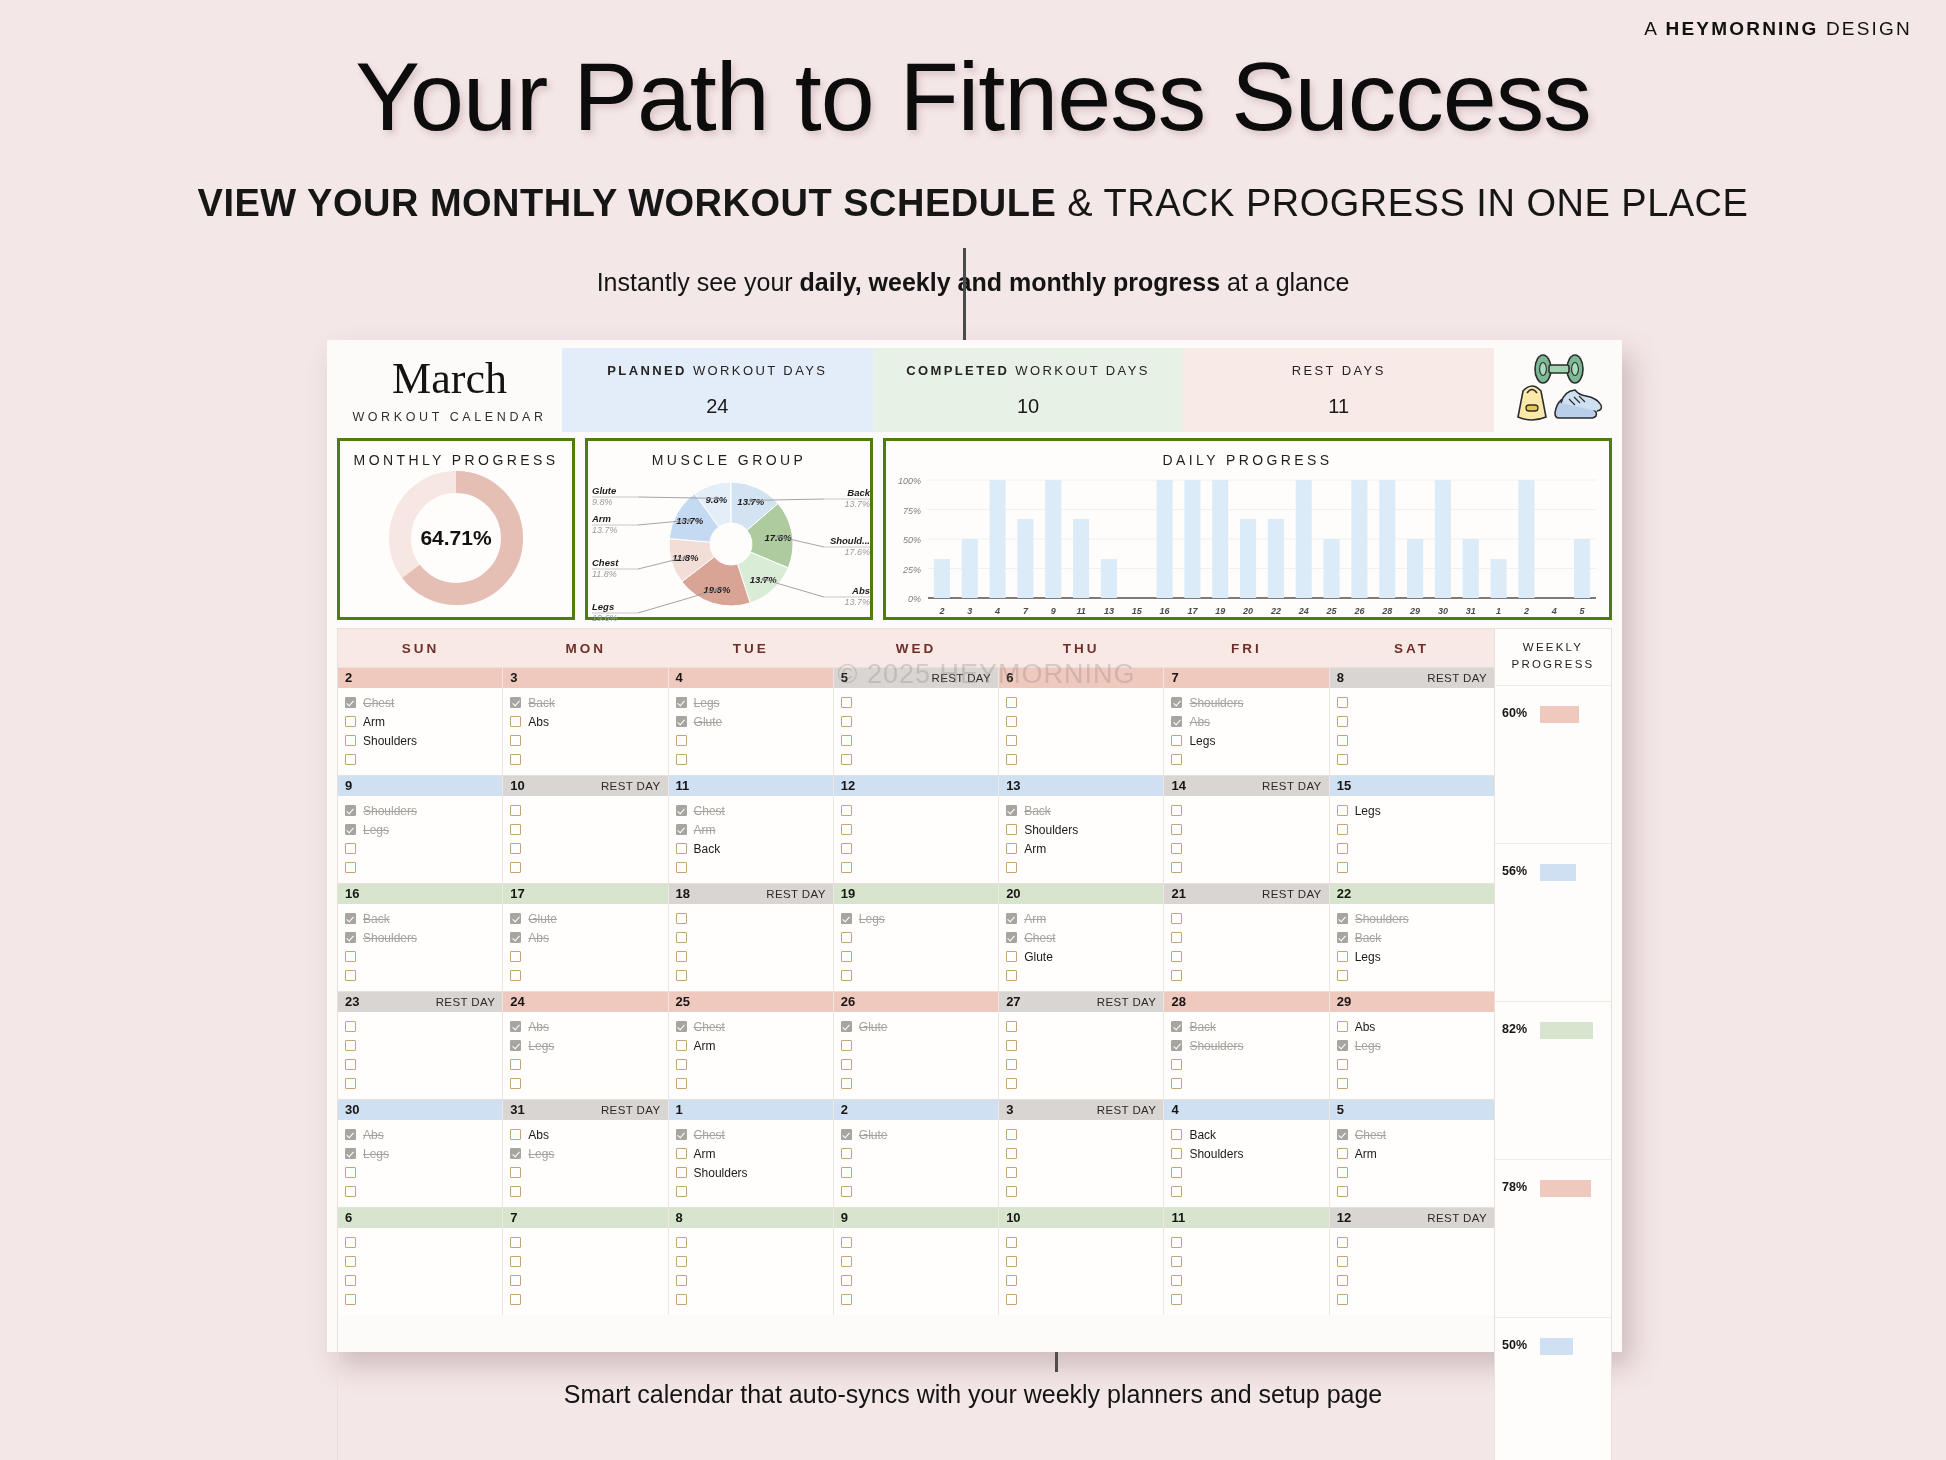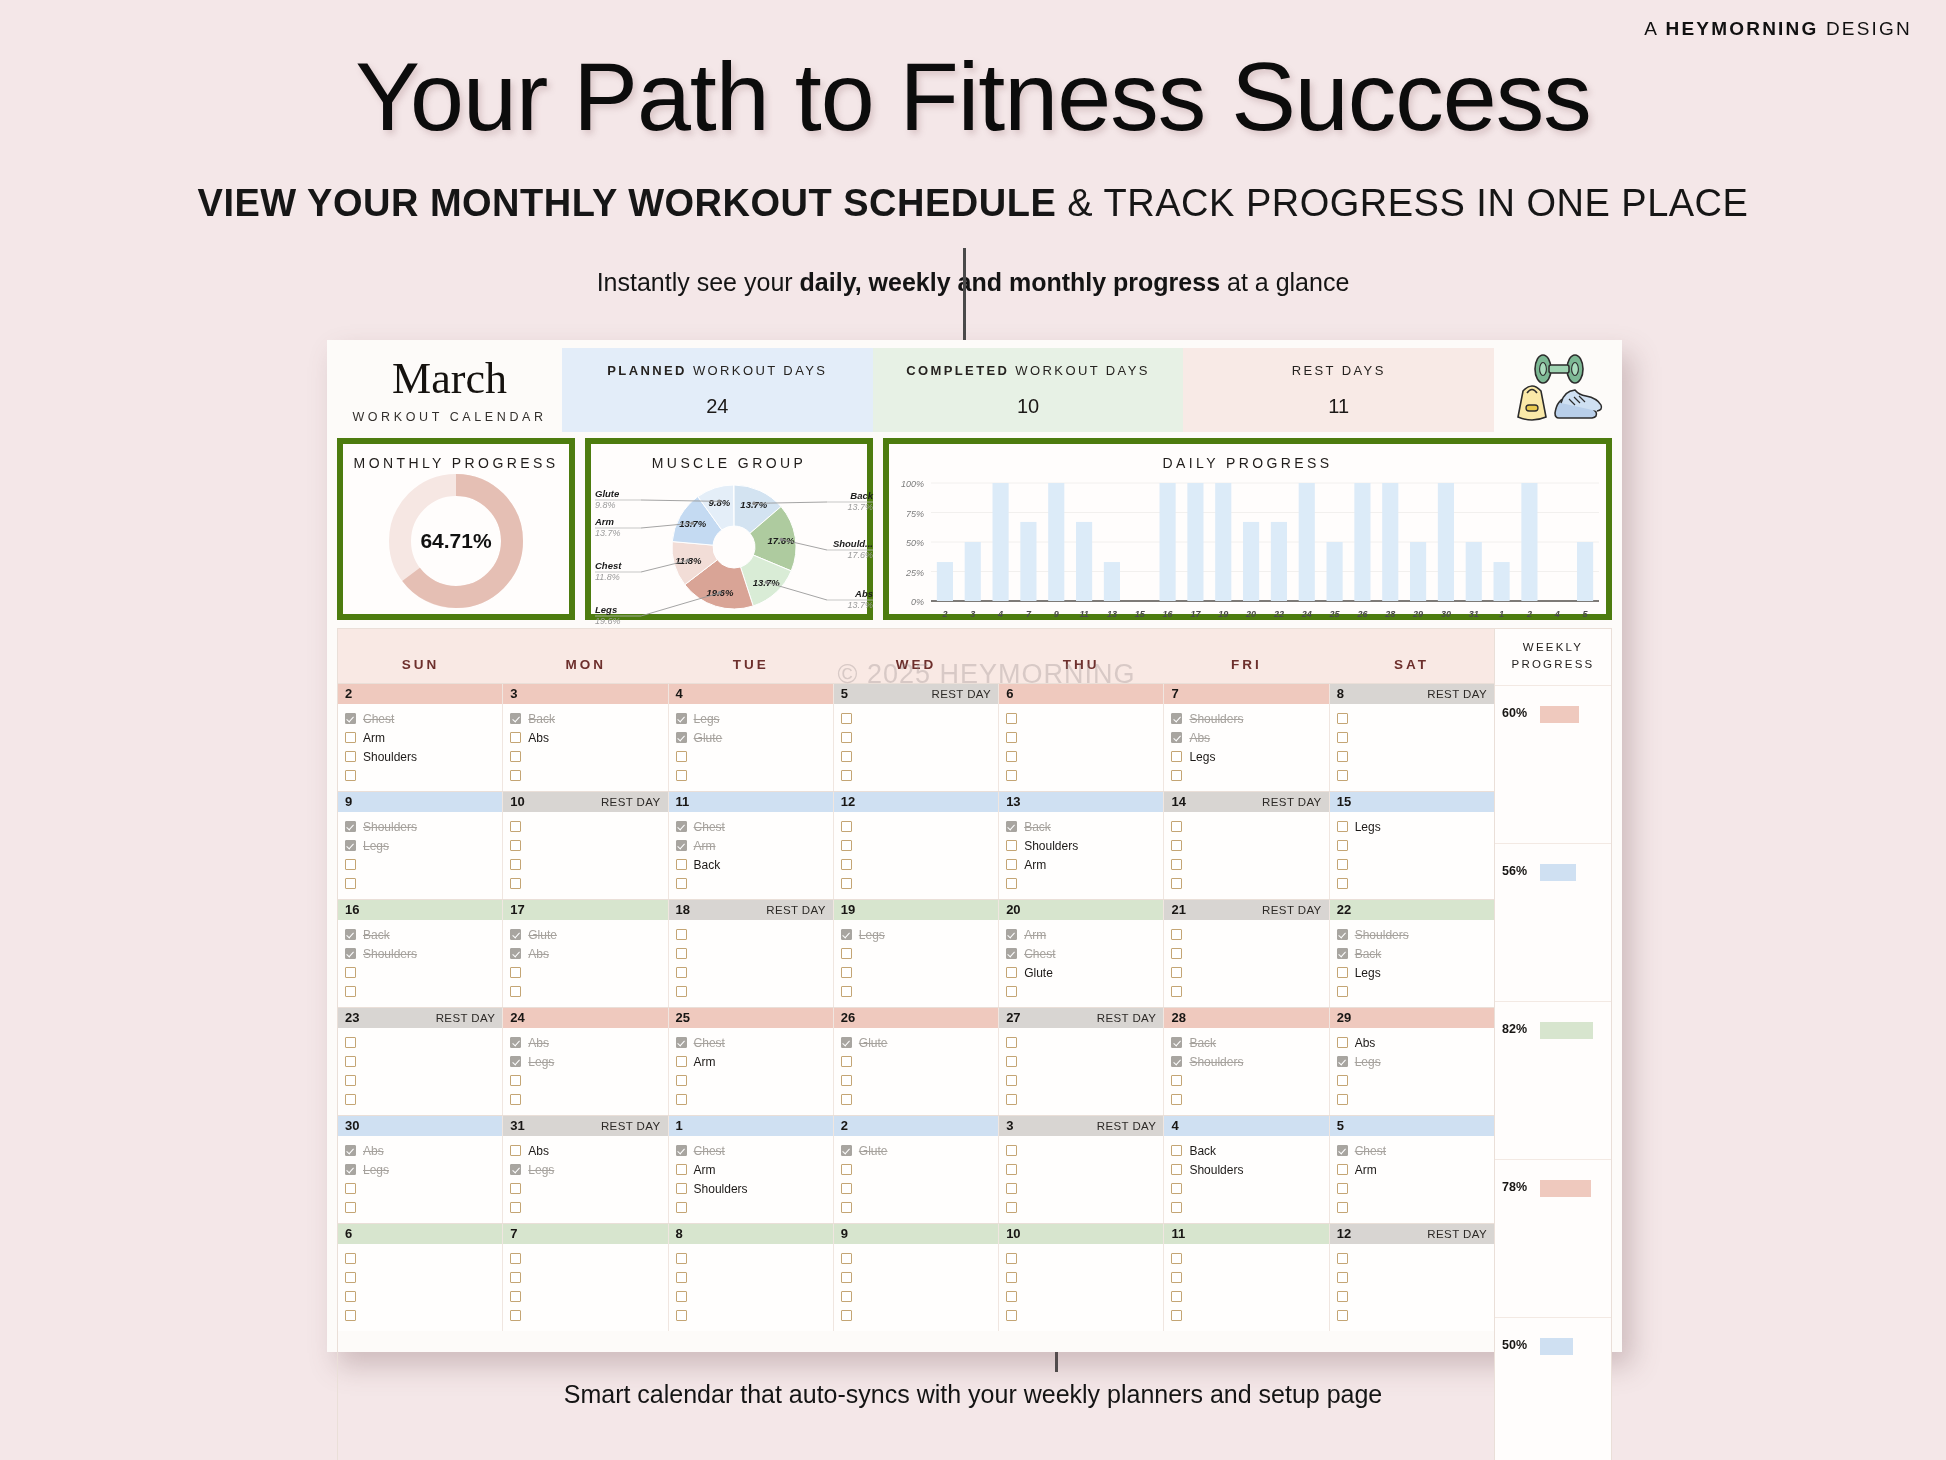--- a/index.html
+++ b/index.html
@@ -52,34 +52,34 @@
   .stat{flex:1;display:flex;flex-direction:column;align-items:center;justify-content:center;}
   .stat.blue{background:#e3edf9;}
   .stat.green{background:#e7f1e5;}
   .stat.pink{background:#f8eae6;}
   .stat-label{font-size:13px;letter-spacing:2.4px;color:#262320;}
   .stat-label b{font-weight:700;text-align:right;}
   .stat-val{font-size:20px;margin-top:17px;color:#1c1917;font-weight:400;}
   .icon-box{width:118px;display:flex;align-items:center;justify-content:center;}
   
   .charts{display:flex;gap:10px;padding:0 10px 8px 10px;height:190px;box-sizing:border-box;}
-  .card{border:6px solid #4d7c0f;background:#fffdfc;box-sizing:border-box;position:relative;}
+  .card{border:3px solid #4d7c0f;background:#fffdfc;box-sizing:border-box;position:relative;}
   .card-title{text-align:center;font-size:14px;letter-spacing:3.4px;color:#201d1b;padding-top:11px;}
   .c-monthly{width:238px;}
   .c-muscle{width:288px;}
   .c-daily{flex:1;}
   .donut-wrap{display:flex;align-items:center;justify-content:center;height:140px;}
   .donut-val{font-size:21px;font-weight:700;fill:#111;}
   
   .cal{padding:0 10px 10px 10px;}
   .cal-grid{display:flex;}
   .cal-main{flex:1;border:1px solid #eadfd8;border-right:none;box-sizing:border-box;}
   .dow-row{display:flex;background:#f9e9e4;}
   .dow{flex:1;text-align:center;font-size:13.5px;letter-spacing:3px;
-       color:#6d2f2c;font-weight:700;padding:12px 0 11px;margin-top:16px;}
+       color:#6d2f2c;font-weight:700;padding:12px 0 11px;}
   .wk{border-top:1px solid #eadfd8;}
   .wk-days{display:flex;}
   .day{flex:1;border-right:1px solid #f0e6e0;box-sizing:border-box;}
   .day:last-child{border-right:none;}
   .day-hd{display:flex;align-items:center;justify-content:space-between;
           padding:2px 7px 3px;height:20px;box-sizing:border-box;}
   .day-num{font-size:13px;font-weight:700;color:#181614;}
   .rest-tag{font-size:11.5px;color:#2d2a27;letter-spacing:.4px;}
   .day-body{padding:5px 7px 6px;min-height:78px;box-sizing:border-box;background:#fffefd;}
   .task{display:flex;align-items:center;gap:7px;height:19px;}

